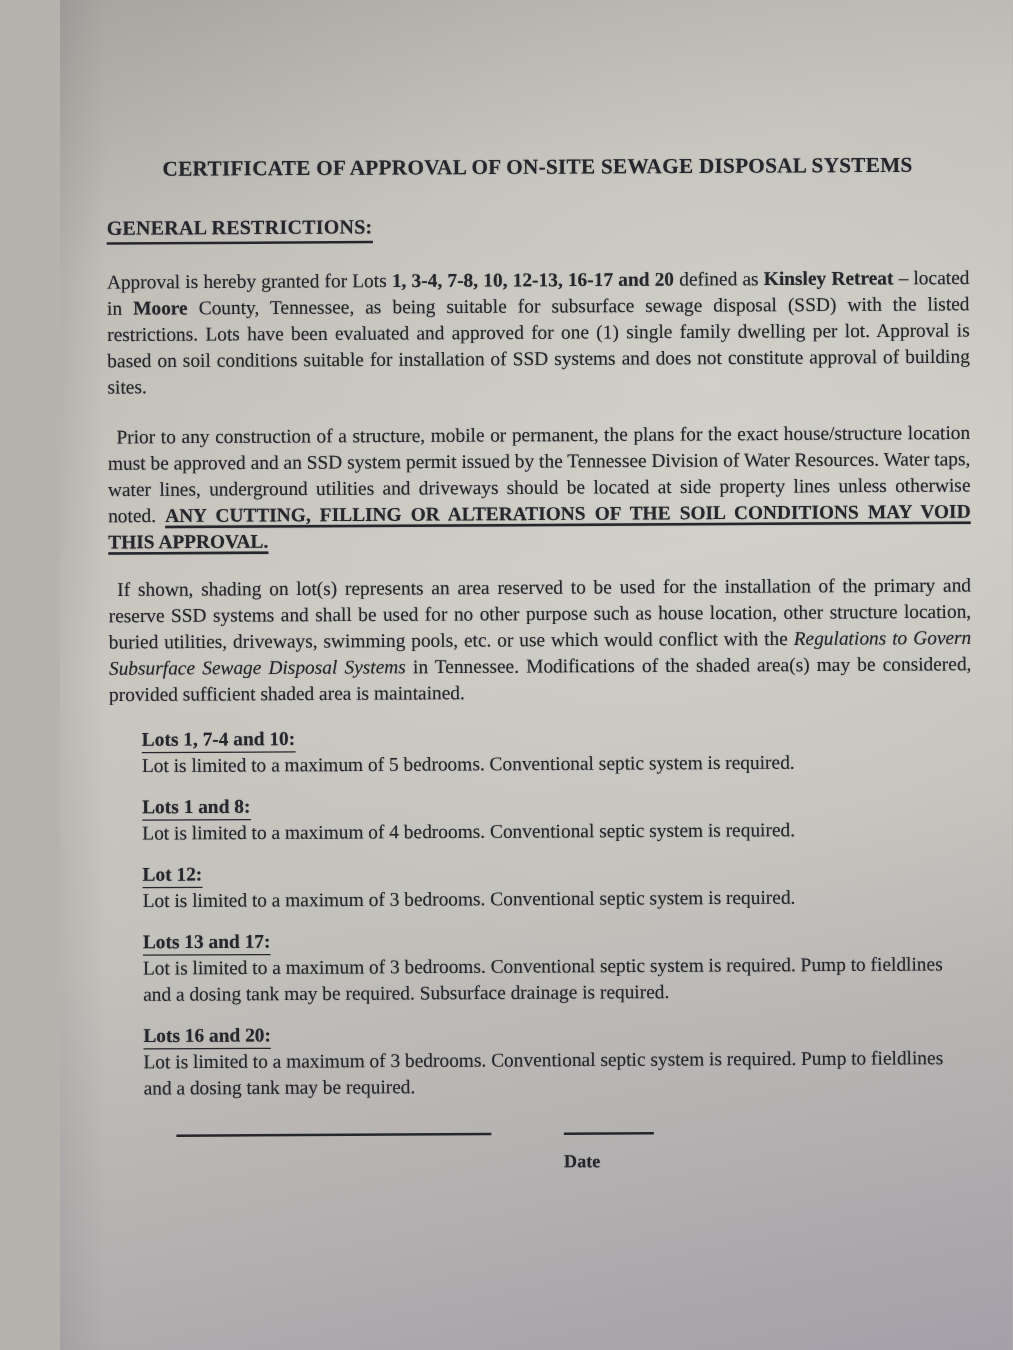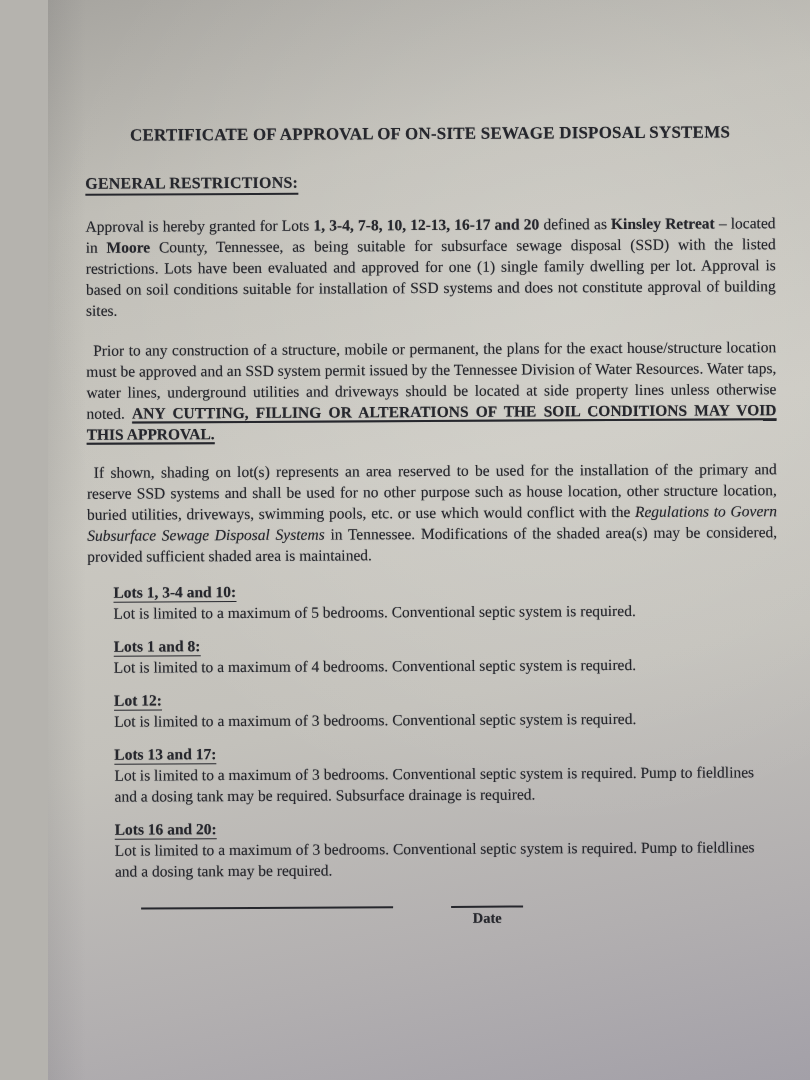--- a/index.html
+++ b/index.html
@@ -59,21 +59,21 @@
     font-weight: bold;
     border-bottom: 1.8px solid currentColor;
     line-height: 19px;
   }
   .lot-body { line-height: 21px; text-align: left; }
   .sig-row {
     display: flex; align-items: flex-start;
     margin-left: 52px; margin-top: 26px;
   }
   .sig-left { width: 252px; border-top: 2.5px solid currentColor; padding-top: 2px; }
-  .sig-right { width: 72px; margin-left: 58px; border-top: 2.5px solid currentColor; padding-top: 2px; text-align: center; }
+  .sig-right { width: 72px; margin-left: 58px; border-top: 2.5px solid currentColor; padding-top: 14px; }
   .sig-label { font-weight: bold; font-size: 14.5px; line-height: 17.5px; padding-left: 5px; }
   .sig-right .sig-label { padding-left: 0; }
 </style>
 </head>
 <body style="--ink: #26272d;">
 
 <div class="photo">
   <div class="content">
 
     <div class="doc-title">CERTIFICATE OF APPROVAL OF ON-SITE SEWAGE DISPOSAL SYSTEMS</div>
@@ -82,21 +82,21 @@
 
     <p class="para p1"><span>Approval is hereby granted for Lots </span><span style="font-weight: bold;">1, 3-4, 7-8, 10, 12-13, 16-17 and 20</span><span> defined as </span><span style="font-weight: bold;">Kinsley Retreat</span><span> – located in </span><span style="font-weight: bold;">Moore</span><span> County, Tennessee, as being suitable for subsurface sewage disposal (SSD) with the listed restrictions. Lots have been evaluated and approved for one (1) single family dwelling per lot. Approval is based on soil conditions suitable for installation of SSD systems and does not constitute approval of building sites.</span></p>
 
     <p class="para p2"><span>Prior to any construction of a structure, mobile or permanent, the plans for the exact house/structure location must be approved and an SSD system permit issued by the Tennessee Division of Water Resources. Water taps, water lines, underground utilities and driveways should be located at side property lines unless otherwise noted. </span><span class="u" style="font-weight: bold;">ANY CUTTING, FILLING OR ALTERATIONS OF THE SOIL CONDITIONS MAY VOID THIS APPROVAL.</span></p>
 
     <p class="para p3"><span>If shown, shading on lot(s) represents an area reserved to be used for the installation of the primary and reserve SSD systems and shall be used for no other purpose such as house location, other structure location, buried utilities, driveways, swimming pools, etc. or use which would conflict with the </span><span class="it">Regulations to Govern Subsurface Sewage Disposal Systems</span><span> in Tennessee. Modifications of the shaded area(s) may be considered, provided sufficient shaded area is maintained.</span></p>
 
     <div class="lots">
 
       <div class="lot-section first">
-        <div class="lot-head">Lots 1, 3-4 and 10:</div>
+        <div class="lot-head">Lots 1, 7-4 and 10:</div>
         <div class="lot-body">Lot is limited to a maximum of 5 bedrooms. Conventional septic system is required.</div>
       </div>
 
       <div class="lot-section">
         <div class="lot-head">Lots 1 and 8:</div>
         <div class="lot-body">Lot is limited to a maximum of 4 bedrooms. Conventional septic system is required.</div>
       </div>
 
       <div class="lot-section">
         <div class="lot-head">Lot 12:</div>

